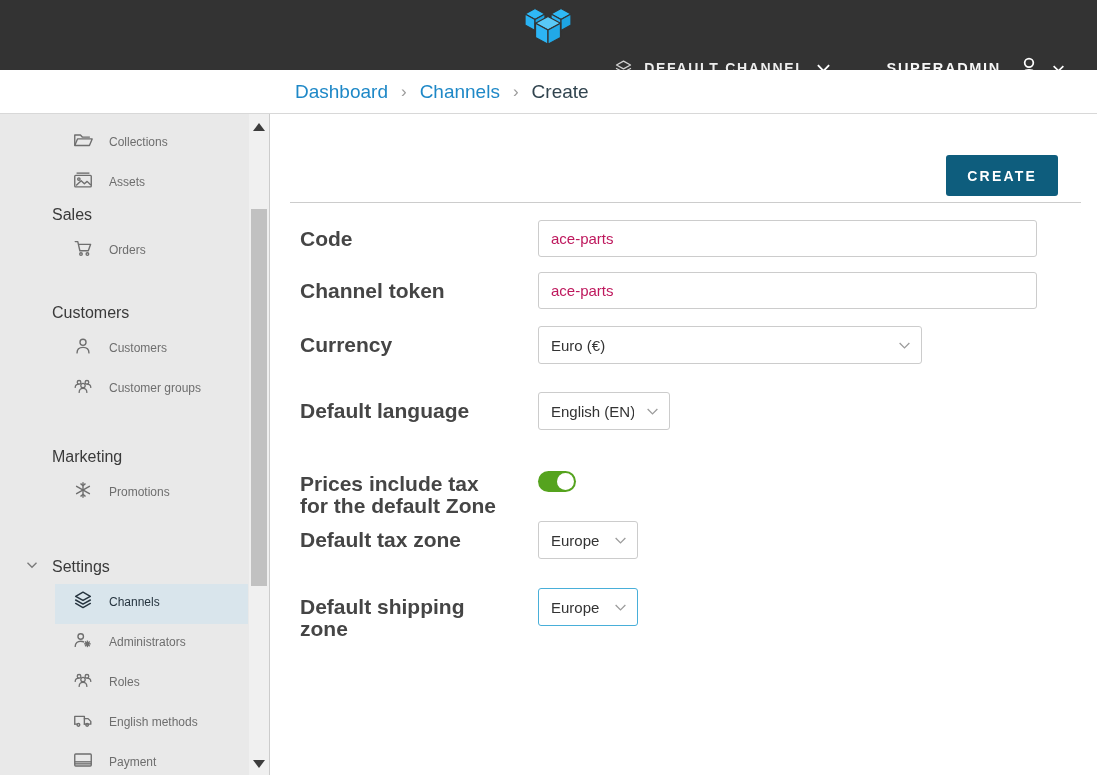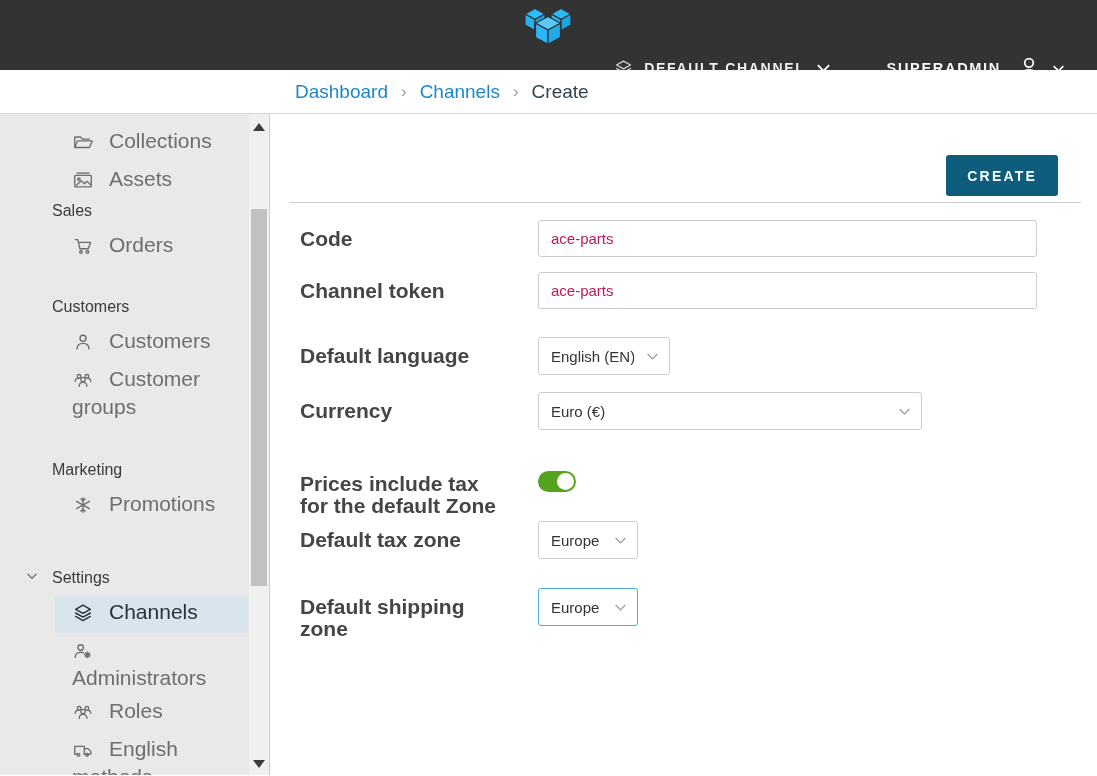--- a/index.html
+++ b/index.html
@@ -21,21 +21,21 @@
   .crumb-sep { color:#9b9b9b; font-size:17px; }
   .crumb-current { color:#31444f; }
 
   
   .content { display:flex; height:661px; }
 
   
   .sidebar { width:270px; background:#e9e9e9; border-right:1px solid #cccccc; box-sizing:border-box; position:relative; flex-shrink:0; overflow:hidden; }
   .sidebar-inner { width:248px; padding-top:10px; }
   .sidebar ul { list-style:none; }
-  .nav-item { display:block; margin-left:55px; padding:5px 8px 5px 17px; color:#6e6e6e; font-size:21px; line-height:23px; cursor:pointer; }
+  .nav-item { display:block; margin-left:55px; padding:5px 8px 5px 17px; color:#6e6e6e; font-size:12px; line-height:23px; cursor:pointer; }
   .nav-item .icon { display:inline-block; vertical-align:-5px; margin-right:15px; color:#6e6e6e; }
   .nav-item.active { background:#d9e5ec; color:#26343f; }
   .nav-item.active .icon { color:#26343f; }
   .section-header { padding-left:52px; font-size:16px; font-weight:500; color:#3a3a3a; position:relative; line-height:22px; }
   .mt-sales { margin-bottom:6px; }
   .mt-cust { margin-top:30px; margin-bottom:6px; }
   .mt-mkt { margin-top:36px; margin-bottom:6px; }
   .mt-set { margin-top:42px; margin-bottom:6px; }
   .hdr-chev { position:absolute; left:26px; top:5px; color:#7a7a7a; display:flex; }
 
@@ -285,44 +285,44 @@
         <div class="row">
           <label class="flabel">Code</label>
           <input class="text-input" type="text" value="ace-parts" style="">
         </div>
 
         <div class="row mt15">
           <label class="flabel">Channel token</label>
           <input class="text-input" type="text" value="ace-parts" style="">
         </div>
 
+        <div class="row mt17">
+          <label class="flabel">Currency</label>
+          <div class="sel w-lg">
+            <span class="sel-text">Euro (€)</span>
+            <span class="chev">
+              <svg width="13" height="9" viewBox="0 0 16 10" fill="none" stroke="currentColor" stroke-width="1.6">
+                  <polyline points="2,2 8,8 14,2"></polyline>
+                </svg>
+            </span>
+          </div>
+        </div>
+
         <div class="row mt28">
           <label class="flabel">Default language</label>
           <div class="sel w-md">
             <span class="sel-text">English (EN)</span>
             <span class="chev">
               <svg width="13" height="9" viewBox="0 0 16 10" fill="none" stroke="currentColor" stroke-width="1.6">
                   <polyline points="2,2 8,8 14,2"></polyline>
                 </svg>
             </span>
           </div>
         </div>
 
-        <div class="row mt17">
-          <label class="flabel">Currency</label>
-          <div class="sel w-lg">
-            <span class="sel-text">Euro (€)</span>
-            <span class="chev">
-              <svg width="13" height="9" viewBox="0 0 16 10" fill="none" stroke="currentColor" stroke-width="1.6">
-                  <polyline points="2,2 8,8 14,2"></polyline>
-                </svg>
-            </span>
-          </div>
-        </div>
-
         <div class="row mt35">
           <label class="flabel">Prices include tax for the default Zone</label>
           <div class="toggle"></div>
         </div>
 
         <div class="row mt4">
           <label class="flabel">Default tax zone</label>
           <div class="sel w-sm">
             <span class="sel-text">Europe</span>
             <span class="chev">

